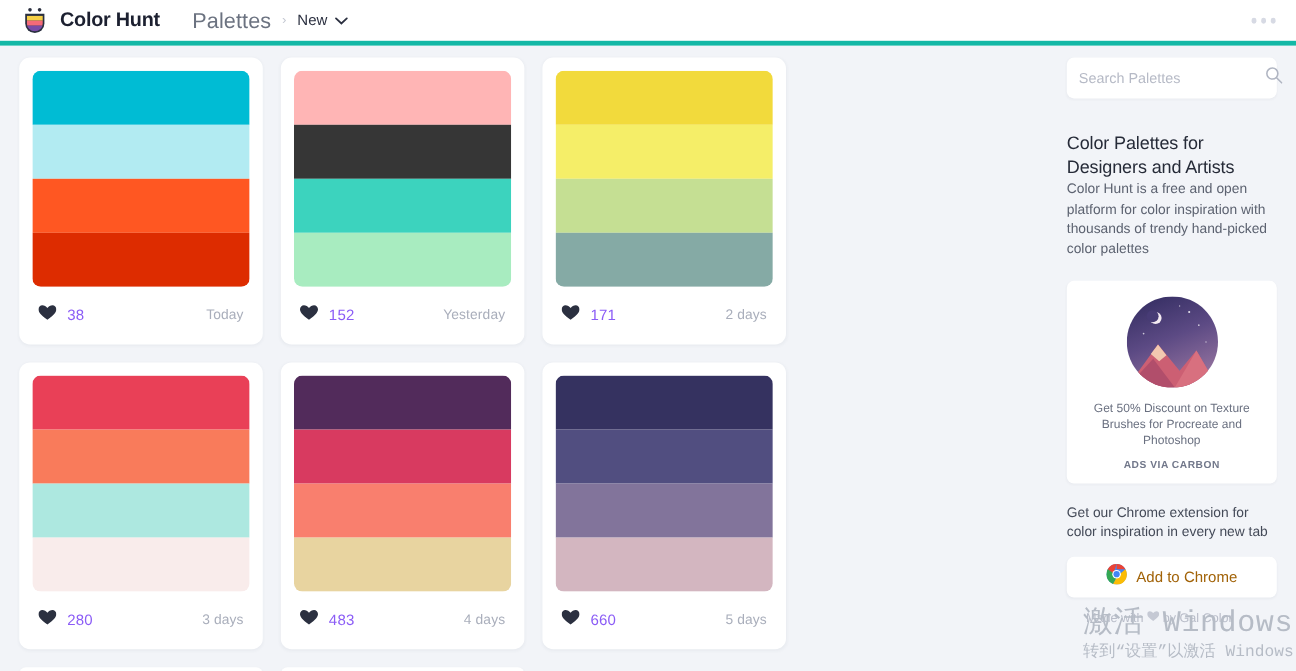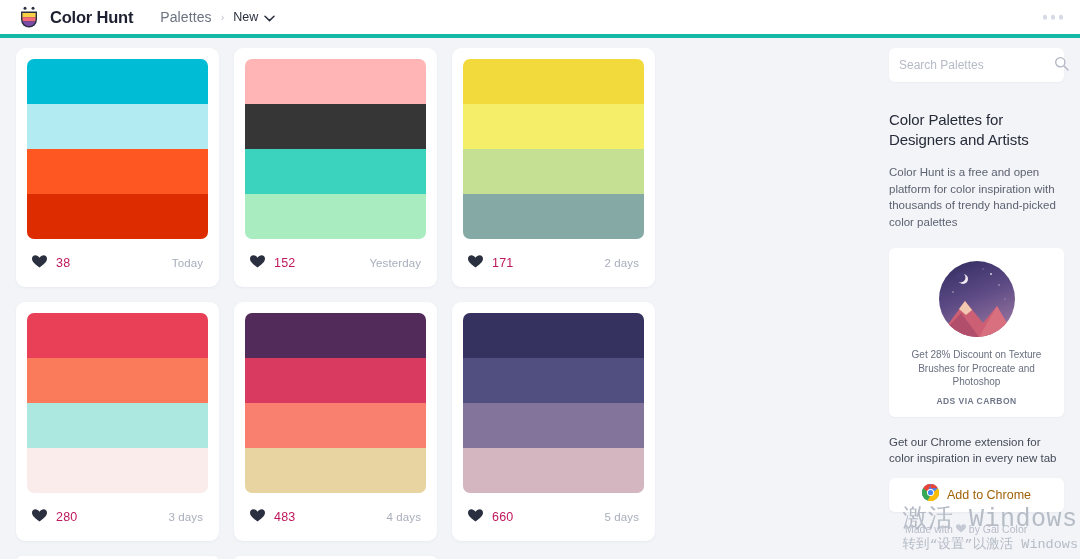--- a/index.html
+++ b/index.html
@@ -19,21 +19,21 @@
     border-bottom: 4px solid #14b8a6;
   }
   .logo-wrap { display: flex; align-items: center; margin-left: 17px; }
   .logo-icon { width: 24px; height: 24px; display: block; }
   .brand {
     font-size: 16.5px; font-weight: bold; color: #1c2030;
     margin-left: 9px; letter-spacing: -0.2px;
   }
   .crumbs { display: flex; align-items: center; margin-left: 27px; }
   .crumb {
-    font-size: 14px; color: #6b7280; letter-spacing: 0.1px;
+    font-size: 18px; color: #6b7280; letter-spacing: 0.1px;
   }
   .crumb-sep {
     font-size: 11px; color: #c3c7d1; margin: 0 9px;
   }
   .crumb-new { font-size: 12.5px; color: #2b3040; }
   .chev { margin-left: 6px; display: block; }
   .dots {
     position: absolute; right: 17px; top: 50%;
     transform: translateY(-50%);
     display: flex; gap: 3.5px;
@@ -62,21 +62,21 @@
   }
   .swatch { width: 100%; height: 25%; }
   .card-foot {
     height: 48px; display: flex; align-items: center;
     justify-content: space-between;
     padding: 0 5px;
   }
   .likes { display: flex; align-items: center; gap: 9px; }
   .heart { display: block; }
   .like-count {
-    font-size: 12.5px; color: #be185d; letter-spacing: 0.2px;
+    font-size: 12.5px; color: #8b5cf6; letter-spacing: 0.2px;
   }
   .date {
     font-size: 11.5px; color: #a9aebb; letter-spacing: 0.1px;
   }
 
   
   .sidebar {
     position: absolute; top: 48px; left: 889px;
     width: 175px;
   }
@@ -93,21 +93,21 @@
     font-family: "Liberation Sans", sans-serif;
     background: transparent;
   }
   .search-input::placeholder { color: #b6bac6; }
   .side-title {
     margin-top: 28px;
     font-size: 15px; line-height: 20px;
     color: #262b38; letter-spacing: -0.1px;
   }
   .side-desc {
-    margin-top: 14px;
+    margin-top: 0;
     font-size: 11.5px; line-height: 16.5px;
     color: #5c6270;
   }
   .ad {
     margin-top: 18px;
     background: #ffffff; border-radius: 6px;
     padding: 13px 10px 11px 10px;
     text-align: center;
     box-shadow: 0 1px 2px rgba(40,50,80,0.04);
   }
@@ -331,21 +331,21 @@
           <circle cx="14" cy="31" r="0.7" fill="#ffffff" opacity="0.7"></circle>
           <circle cx="44" cy="8" r="0.6" fill="#ffffff" opacity="0.6"></circle>
           <circle cx="66" cy="38" r="0.6" fill="#ffffff" opacity="0.6"></circle>
           <path d="M0 76 L26 40 L44 62 L58 45 L76 76 Z" fill="#cc5f73"></path>
           <path d="M26 40 L33 49 L27 54 L20 48 Z" fill="#f2c8b0"></path>
           <path d="M0 76 L22 52 L40 76 Z" fill="#b14e6b"></path>
           <path d="M40 76 L58 45 L76 76 Z" fill="#d8707f"></path>
         </g>
       </svg>
     </span>
-    <div class="ad-text">Get 28% Discount on Texture Brushes for Procreate and Photoshop</div>
+    <div class="ad-text">Get 50% Discount on Texture Brushes for Procreate and Photoshop</div>
     <div class="ad-via">ADS VIA CARBON</div>
   </div>
 
   <div class="chrome-text">Get our Chrome extension for color inspiration in every new tab</div>
 
   <div class="chrome-btn">
     <span>
       <svg width="17" height="17" viewBox="0 0 17 17">
         <circle cx="8.5" cy="8.5" r="8.5" fill="#4285F4"></circle>
         <path d="M8.5 0 A8.5 8.5 0 0 1 15.9 4.3 L8.5 4.3 Z" fill="#EA4335"></path>

